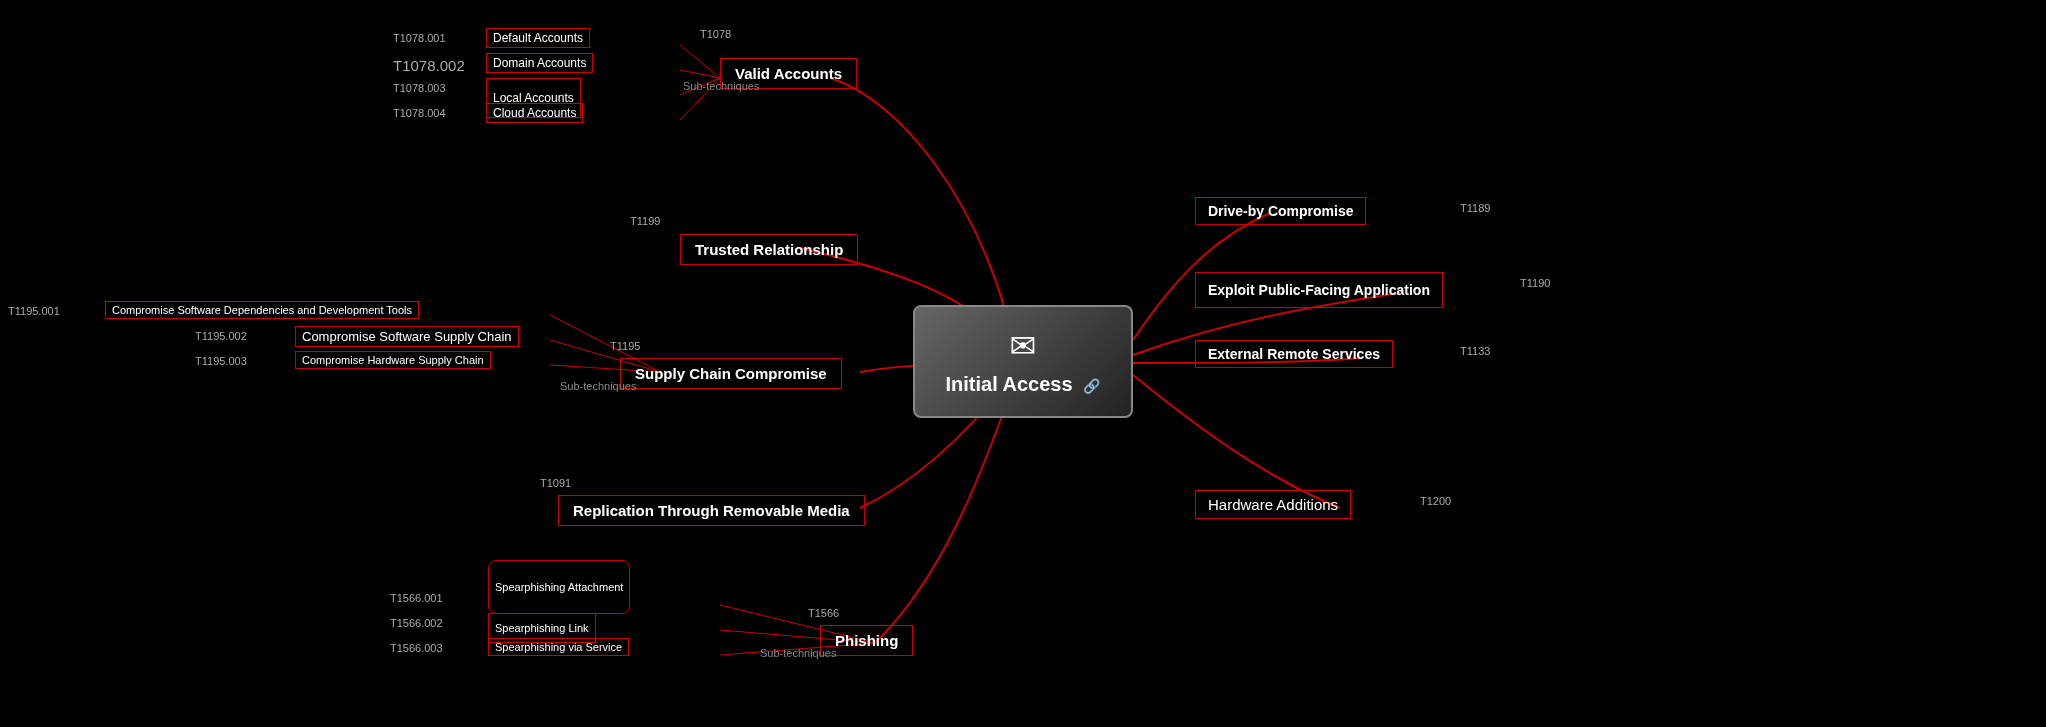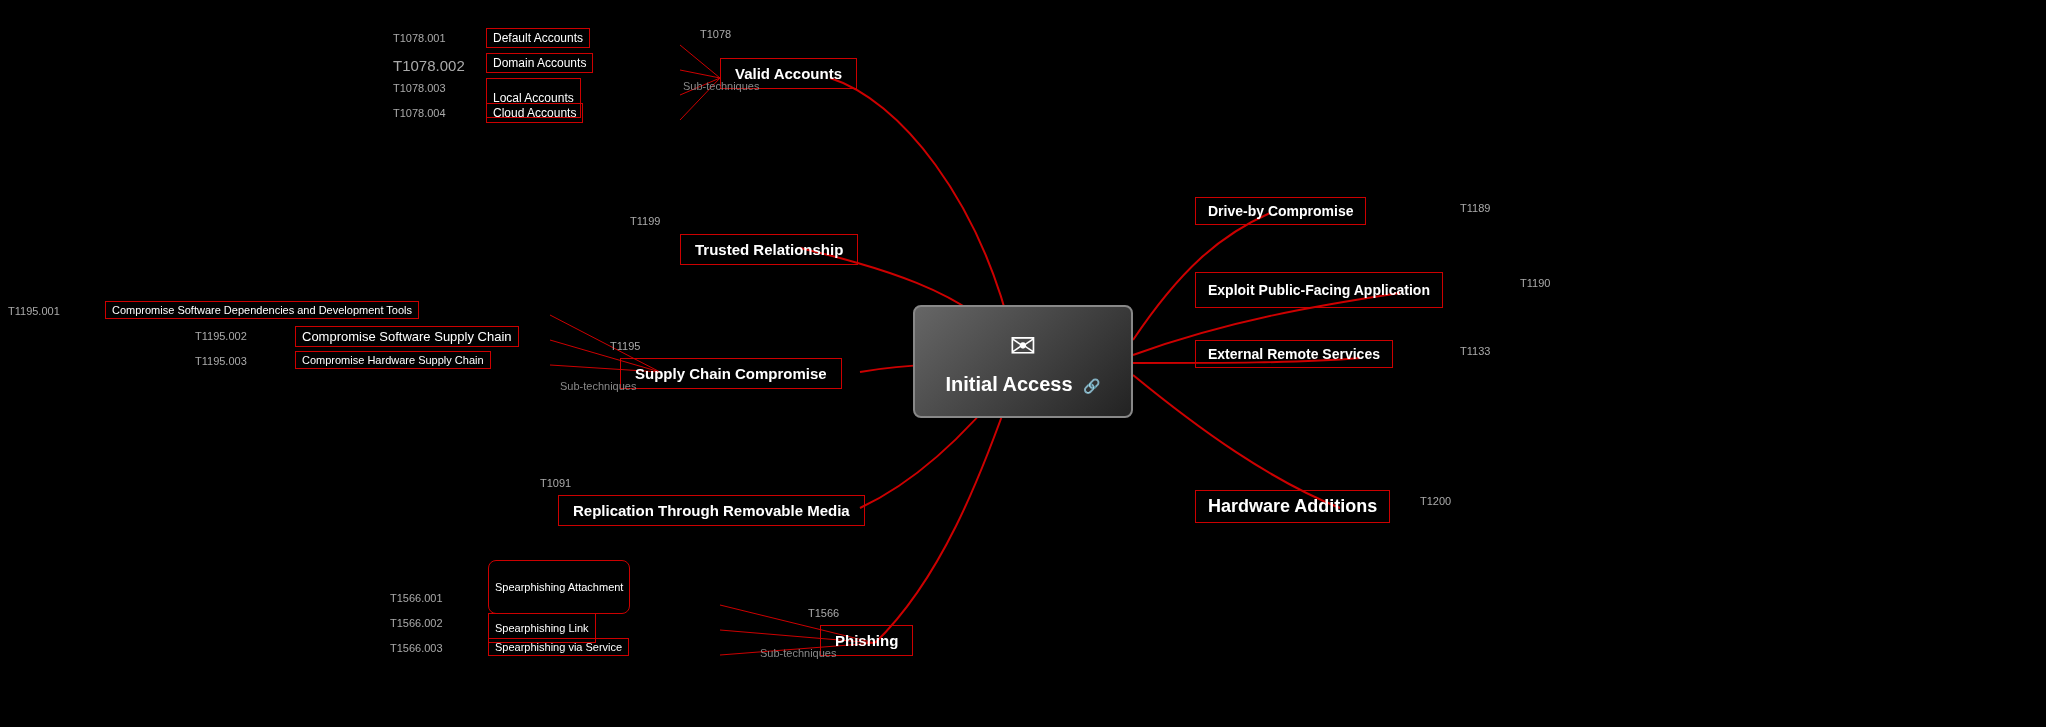--- a/index.html
+++ b/index.html
@@ -121,14 +121,14 @@
 
 <div class="node-box" style="left:1195px; top:197px; font-size:14px; font-weight:bold; padding:5px 12px;">Drive-by Compromise</div>
 <div style="position:absolute; left:1460px; top:202px; color:#aaa; font-size:11px;">T1189</div>
 
 <div class="node-box" style="left:1195px; top:272px; font-size:14px; font-weight:bold; padding:9px 12px;">Exploit Public-Facing Application</div>
 <div style="position:absolute; left:1520px; top:277px; color:#aaa; font-size:11px;">T1190</div>
 
 <div class="node-box" style="left:1195px; top:340px; font-size:14px; font-weight:bold; padding:5px 12px;">External Remote Services</div>
 <div style="position:absolute; left:1460px; top:345px; color:#aaa; font-size:11px;">T1133</div>
 
-<div class="node-box" style="left:1195px; top:490px; font-size:18px; font-weight:bold; padding:5px 12px;">Hardware Additions</div>
+<div class="node-box" style="left:1195px; top:490px; font-size:15px; font-weight:normal; padding:5px 12px;">Hardware Additions</div>
 <div style="position:absolute; left:1420px; top:495px; color:#aaa; font-size:11px;">T1200</div>
 
 </body></html>

